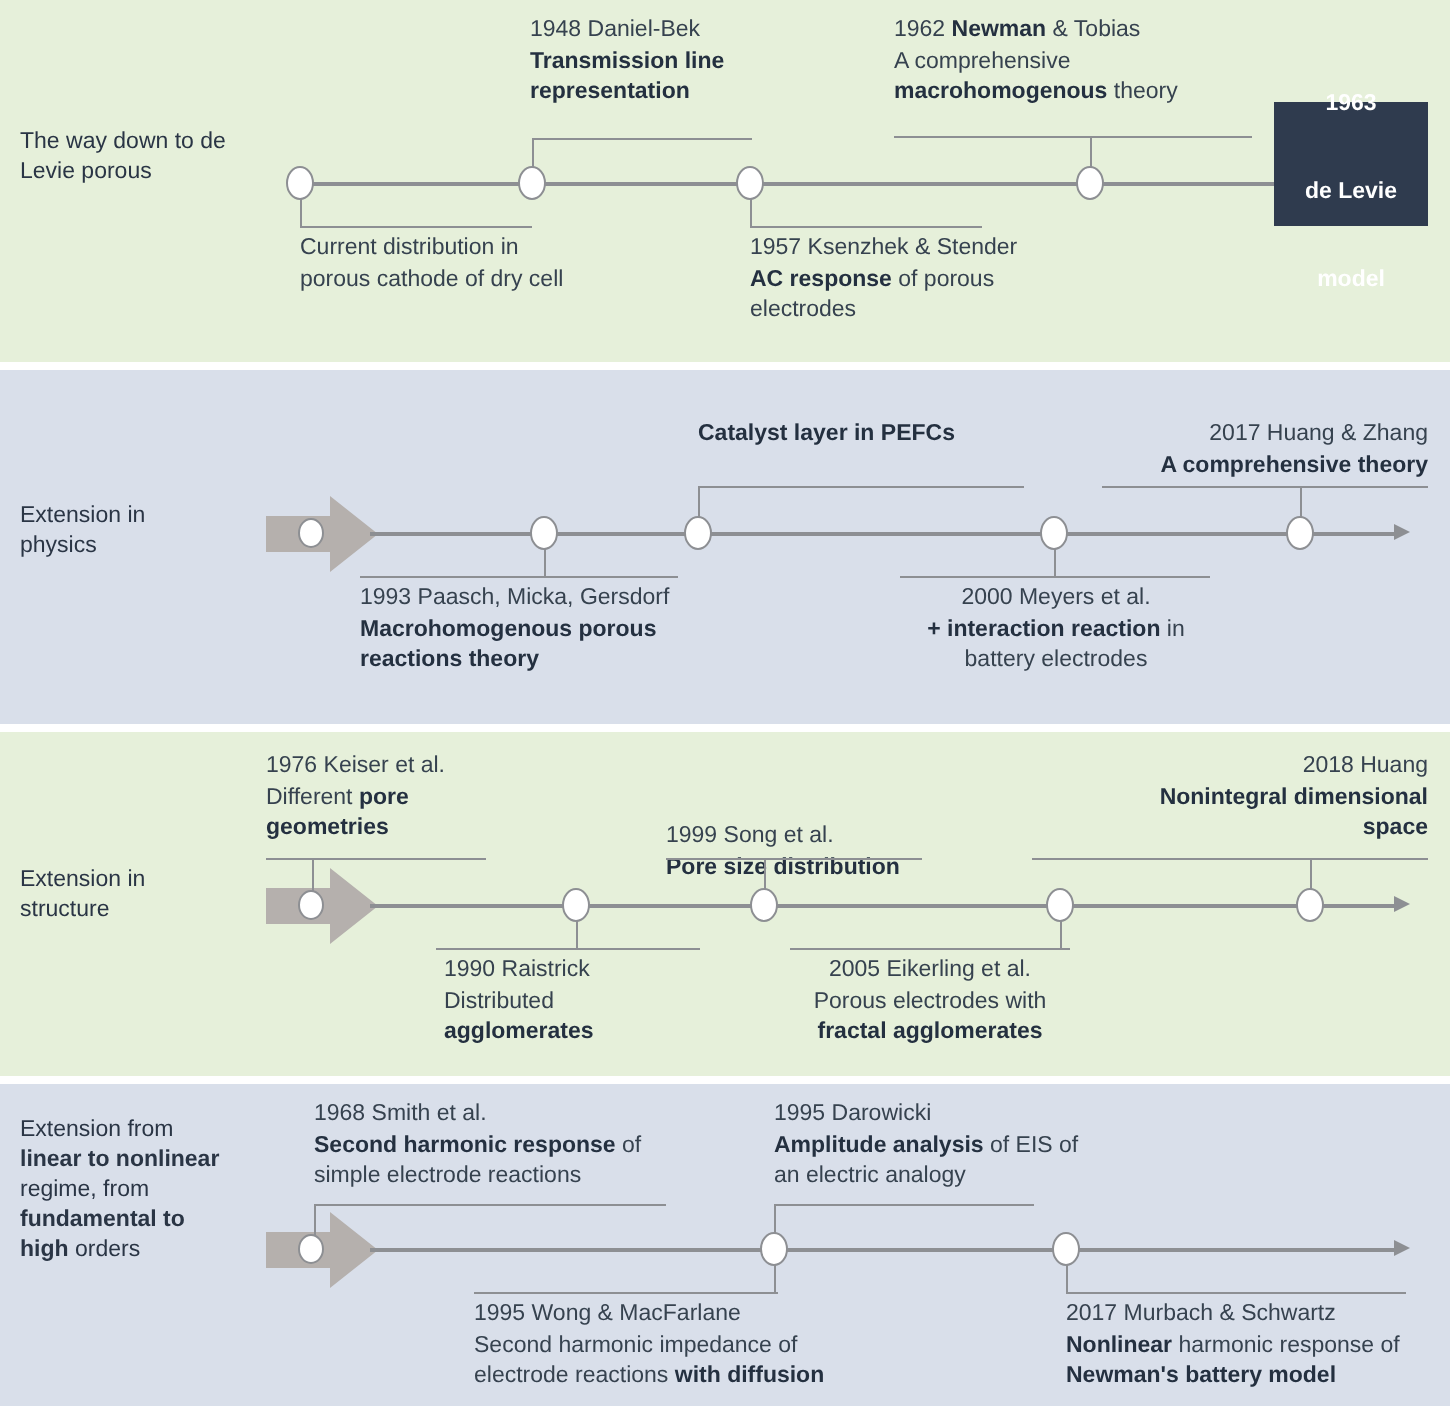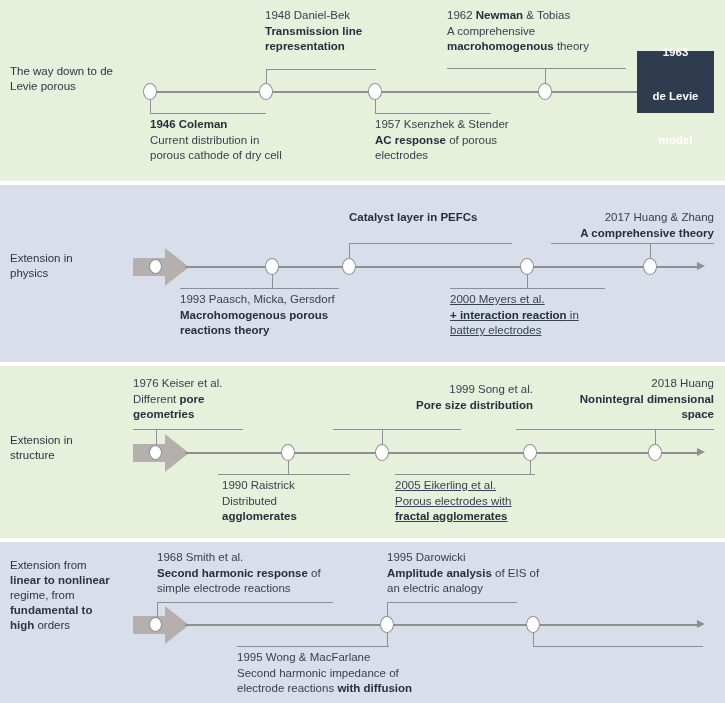--- a/index.html
+++ b/index.html
@@ -53,21 +53,21 @@
   .rule{position:absolute;height:1.4px;background:#8d8f93;z-index:2;}
 
   .note{
     position:absolute;
     line-height:15.5px;
     font-size:11.5px;
     color:#36424f;
   }
   .note b{font-weight:bold;color:#243040;}
   .note.right{text-align:right;}
-  .note.center{text-align:left;text-decoration:underline;}
+  .note.center{text-align:center;}
 
   .endbox{
     position:absolute;
     background:#2f3b4e;
     color:#ffffff;
     font-weight:bold;
     font-size:11.5px;
     line-height:16px;
     text-align:center;
     display:flex;
@@ -102,21 +102,20 @@
 
     <div class="stem" style="left:545px;top:68px;height:24px;"></div>
     <div class="rule" style="left:447px;top:68px;width:179px;"></div>
 
     <div class="node" style="left:143px;top:83px;"></div>
     <div class="node" style="left:259px;top:83px;"></div>
     <div class="node" style="left:368px;top:83px;"></div>
     <div class="node" style="left:538px;top:83px;"></div>
 
     <div class="note" style="left:150px;top:117px;width:220px;">
-      <div><b>1946 Coleman</b></div>
       <div><span>Current distribution in</span></div>
       <div><span>porous cathode of dry cell</span></div>
     </div>
 
     <div class="note" style="left:265px;top:8px;width:200px;">
       <div><span>1948 Daniel-Bek</span></div>
       <div><b>Transmission line</b></div>
       <div><b>representation</b></div>
     </div>
 
@@ -239,21 +238,21 @@
       <div><span>Different </span><b>pore</b></div>
       <div><b>geometries</b></div>
     </div>
 
     <div class="note" style="left:222px;top:112px;width:160px;">
       <div><span>1990 Raistrick</span></div>
       <div><span>Distributed</span></div>
       <div><b>agglomerates</b></div>
     </div>
 
-    <div class="note" style="left:333px;top:16px;width:200px;text-align:right;">
+    <div class="note" style="left:333px;top:45px;width:200px;">
       <div><span>1999 Song et al.</span></div>
       <div><b>Pore size distribution</b></div>
     </div>
 
     <div class="note center" style="left:395px;top:112px;width:140px;">
       <div><span>2005 Eikerling et al.</span></div>
       <div><span>Porous electrodes with</span></div>
       <div><b>fractal agglomerates</b></div>
     </div>
 
@@ -310,15 +309,20 @@
       <div><span>Second harmonic impedance of</span></div>
       <div><span>electrode reactions </span><b>with diffusion</b></div>
     </div>
 
     <div class="note" style="left:387px;top:8px;width:230px;">
       <div><span>1995 Darowicki</span></div>
       <div><b>Amplitude analysis</b><span> of EIS of</span></div>
       <div><span>an electric analogy</span></div>
     </div>
 
+    <div class="note" style="left:533px;top:108px;width:192px;">
+      <div><span>2017 Murbach &amp; Schwartz</span></div>
+      <div><b>Nonlinear</b><span> harmonic response of</span></div>
+      <div><b>Newman's battery model</b></div>
+    </div>
   </div>
 
 </div>
 
 </body></html>

